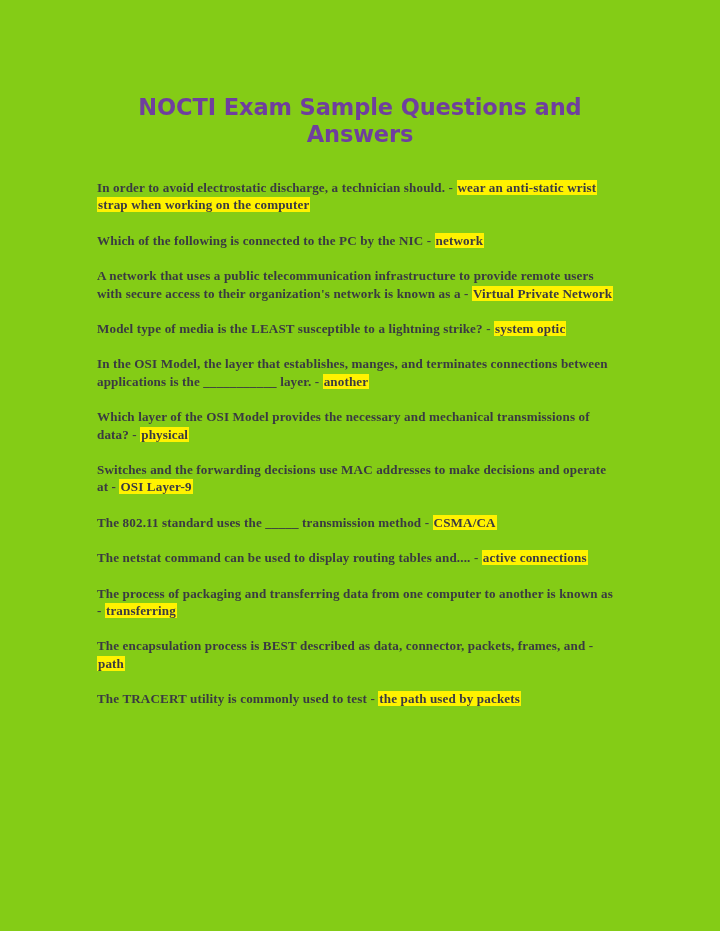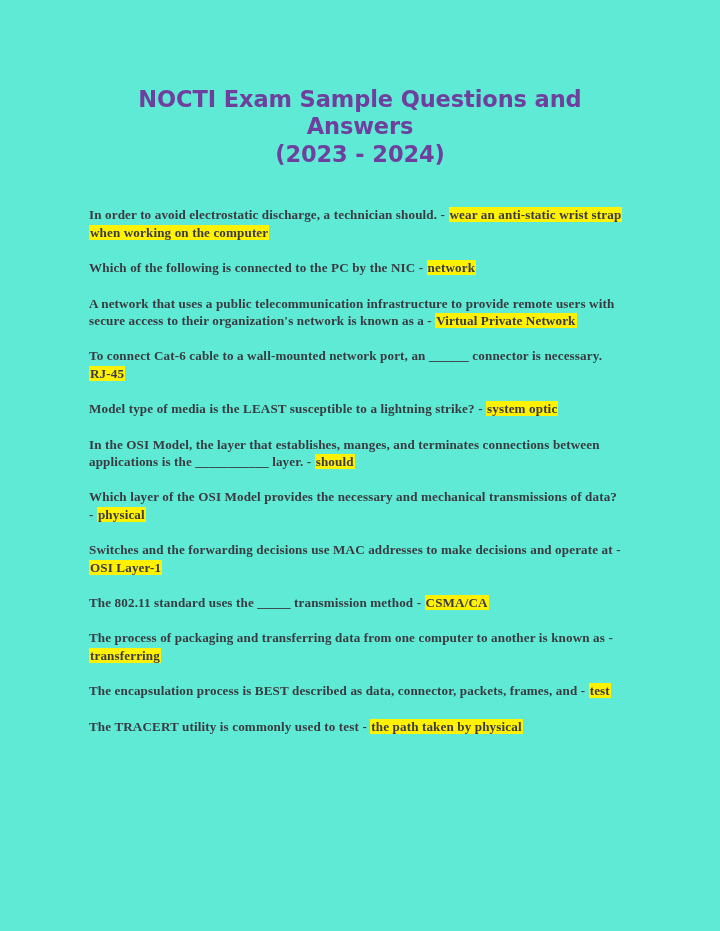--- a/index.html
+++ b/index.html
@@ -12,23 +12,23 @@
     height: 931px;
     background: #ffffff;
     font-family: "Liberation Serif", "DejaVu Serif", serif;
     overflow: hidden;
   }
 
   .page {
     position: relative;
     width: 720px;
     height: 931px;
-    background: #5eead4;
+    background: #84cc16;
     box-sizing: border-box;
-    padding: 4px;
+    padding: 12px;
   }
 
   .doc-title {
     margin: 0;
     padding: 82px 88px 0 88px;
     text-align: center;
     font-family: "DejaVu Sans", "Liberation Sans", sans-serif;
     font-weight: bold;
     font-size: 22.5px;
     line-height: 1.22;
@@ -40,21 +40,21 @@
     display: block;
   }
 
   .qa-list {
     margin: 0;
     padding: 22px 92px 0 85px;
     list-style: none;
   }
 
   .qa-item {
-    margin: 16px 0 18px 0;
+    margin: 8px 0 18px 0;
     font-size: 13.1px;
     line-height: 1.33;
     color: #3a3a42;
     text-align: left;
     font-weight: 600;
     letter-spacing: 0.01em;
   }
   .qa-item:last-child {
     margin-bottom: 0;
   }
@@ -67,31 +67,30 @@
     -webkit-box-decoration-break: clone;
   }
 </style>
 </head>
 <body>
 
 <div class="page">
 
   <h1 class="doc-title">
     <span class="title-line">NOCTI Exam Sample Questions and Answers</span>
-    <span class="title-line">(2023 - 2024)</span>
   </h1>
 
   <div class="qa-list">
       <p class="qa-item"><span>In order to avoid electrostatic discharge, a technician should. -</span> <span class="hl">wear an anti-static wrist strap when working on the computer</span></p>
       <p class="qa-item"><span>Which of the following is connected to the PC by the NIC -</span> <span class="hl">network</span></p>
       <p class="qa-item"><span>A network that uses a public telecommunication infrastructure to provide remote users with secure access to their organization's network is known as a -</span> <span class="hl">Virtual Private Network</span></p>
-      <p class="qa-item"><span>To connect Cat-6 cable to a wall-mounted network port, an ______ connector is necessary.</span> <span class="hl">RJ-45</span></p>
       <p class="qa-item"><span>Model type of media is the LEAST susceptible to a lightning strike? -</span> <span class="hl">system optic</span></p>
-      <p class="qa-item"><span>In the OSI Model, the layer that establishes, manges, and terminates connections between applications is the ___________ layer. -</span> <span class="hl">should</span></p>
+      <p class="qa-item"><span>In the OSI Model, the layer that establishes, manges, and terminates connections between applications is the ___________ layer. -</span> <span class="hl">another</span></p>
       <p class="qa-item"><span>Which layer of the OSI Model provides the necessary and mechanical transmissions of data? -</span> <span class="hl">physical</span></p>
-      <p class="qa-item"><span>Switches and the forwarding decisions use MAC addresses to make decisions and operate at -</span> <span class="hl">OSI Layer-1</span></p>
+      <p class="qa-item"><span>Switches and the forwarding decisions use MAC addresses to make decisions and operate at -</span> <span class="hl">OSI Layer-9</span></p>
       <p class="qa-item"><span>The 802.11 standard uses the _____ transmission method -</span> <span class="hl">CSMA/CA</span></p>
+      <p class="qa-item"><span>The netstat command can be used to display routing tables and.... -</span> <span class="hl">active connections</span></p>
       <p class="qa-item"><span>The process of packaging and transferring data from one computer to another is known as -</span> <span class="hl">transferring</span></p>
-      <p class="qa-item"><span>The encapsulation process is BEST described as data, connector, packets, frames, and -</span> <span class="hl">test</span></p>
-      <p class="qa-item"><span>The TRACERT utility is commonly used to test -</span> <span class="hl">the path taken by physical</span></p>
+      <p class="qa-item"><span>The encapsulation process is BEST described as data, connector, packets, frames, and -</span> <span class="hl">path</span></p>
+      <p class="qa-item"><span>The TRACERT utility is commonly used to test -</span> <span class="hl">the path used by packets</span></p>
     </div>
 
 </div>
 
 </body></html>

